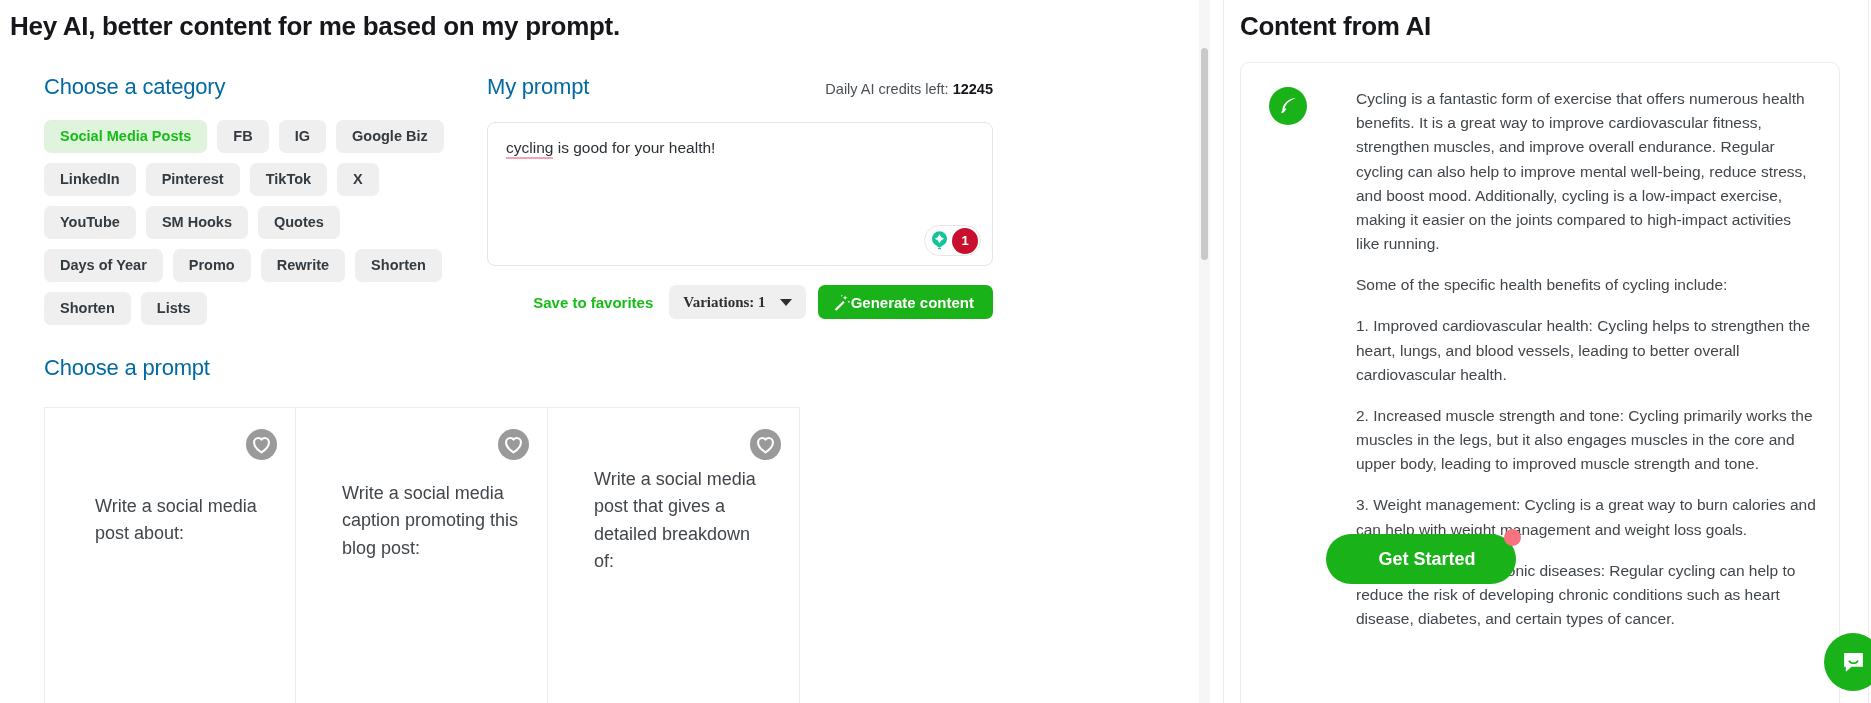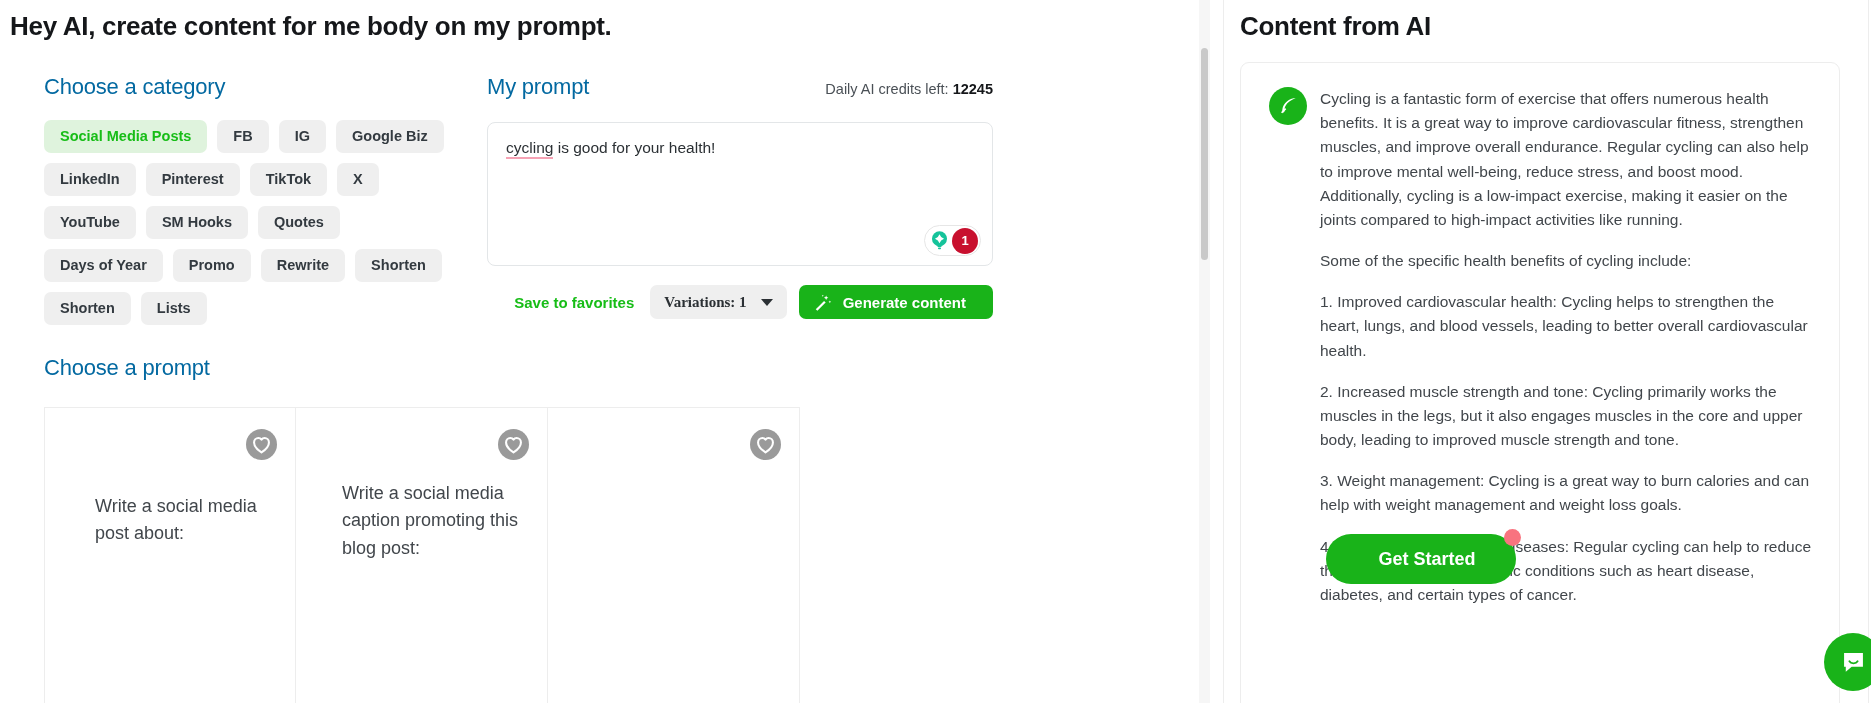--- a/index.html
+++ b/index.html
@@ -88,23 +88,23 @@
     background: #efefef; border: none; border-radius: 7px;
     height: 34px; padding: 0 14px; cursor: pointer;
     font-family: Liberation Serif, serif;
     font-size: 15px; font-weight: 700; color: #2b3034;
   }
   .caret {
     width: 0; height: 0; border-left: 6px solid transparent;
     border-right: 6px solid transparent; border-top: 7px solid #2b3034;
   }
   .generate-btn {
-    display: flex; align-items: center; gap: 11px;
+    display: flex; align-items: center; 
     background: #19b319; border: none; border-radius: 7px;
-    height: 34px; padding: 0 27px 0 14px; cursor: pointer;
+    height: 34px; padding: 0 19px 0 14px; cursor: pointer;
     font-family: "Liberation Sans", sans-serif;
     font-size: 15px; font-weight: 700; color: #fff;
   }
 
   
   .prompts-section { position: absolute; left: 44px; top: 355px; width: 1130px; }
   #prompt-title { margin-bottom: 26px; }
   .cards { display: flex; }
   .pcard {
     position: relative; width: 252px; height: 300px;
@@ -161,21 +161,21 @@
   .ai-avatar {
     position: absolute; left: 28px; top: 24px;
     width: 38px; height: 38px; border-radius: 50%;
     background: #19b319;
     display: flex; align-items: center; justify-content: center;
   }
   .ai-body {
     position: absolute; left: 79px; top: 24px; right: 22px;
     font-size: 15.5px; color: #41464b; line-height: 1.56;
   }
-  .ai-body p { margin-bottom: 17px; }
+  .ai-body p { margin-bottom: 17px; margin-left: 36px; }
 
   
   .rp-scroll-line {
     position: absolute; left: 1868px; top: 0;
     width: 1px; height: 703px; background: #ededed;
   }
 
   
   .get-started {
     position: absolute; left: 1326px; top: 534px;
@@ -196,21 +196,21 @@
     display: flex; align-items: center; justify-content: center;
   }
 </style>
 </head>
 <body>
 
 <div class="page">
 
   <div class="left-panel">
 
-    <div class="page-title">Hey AI, create content for me body on my prompt.</div>
+    <div class="page-title">Hey AI, better content for me based on my prompt.</div>
 
     <div class="cat-col">
       <div class="section-title" id="cat-title">Choose a category</div>
       <div class="chips">
         <button class="chip active">Social Media Posts</button>
         <button class="chip">FB</button>
         <button class="chip">IG</button>
         <button class="chip">Google Biz</button>
         <button class="chip">LinkedIn</button>
         <button class="chip">Pinterest</button>
@@ -291,20 +291,21 @@
           </div>
           <div class="pcard-text">Write a social media caption promoting this blog post:</div>
         </div>
 
         <div class="pcard">
           <div class="heart">
             <svg width="19" height="18" viewBox="0 0 24 22">
               <path d="M12 20.3 C12 20.3 2.6 14.3 2.6 7.8 C2.6 4.4 5.2 2.1 8.1 2.1 C10.0 2.1 11.3 3.2 12 4.2 C12.7 3.2 14.0 2.1 15.9 2.1 C18.8 2.1 21.4 4.4 21.4 7.8 C21.4 14.3 12 20.3 12 20.3 Z" fill="none" stroke="#ffffff" stroke-width="2.6" stroke-linejoin="round"></path>
             </svg>
           </div>
+          <div class="pcard-text">Write a social media post that gives a detailed breakdown of:</div>
         </div>
 
       </div>
     </div>
 
     <div class="lp-scroll-track"></div>
     <div class="lp-scroll-thumb"></div>
   </div>
 
   <div class="v-divider"></div>

